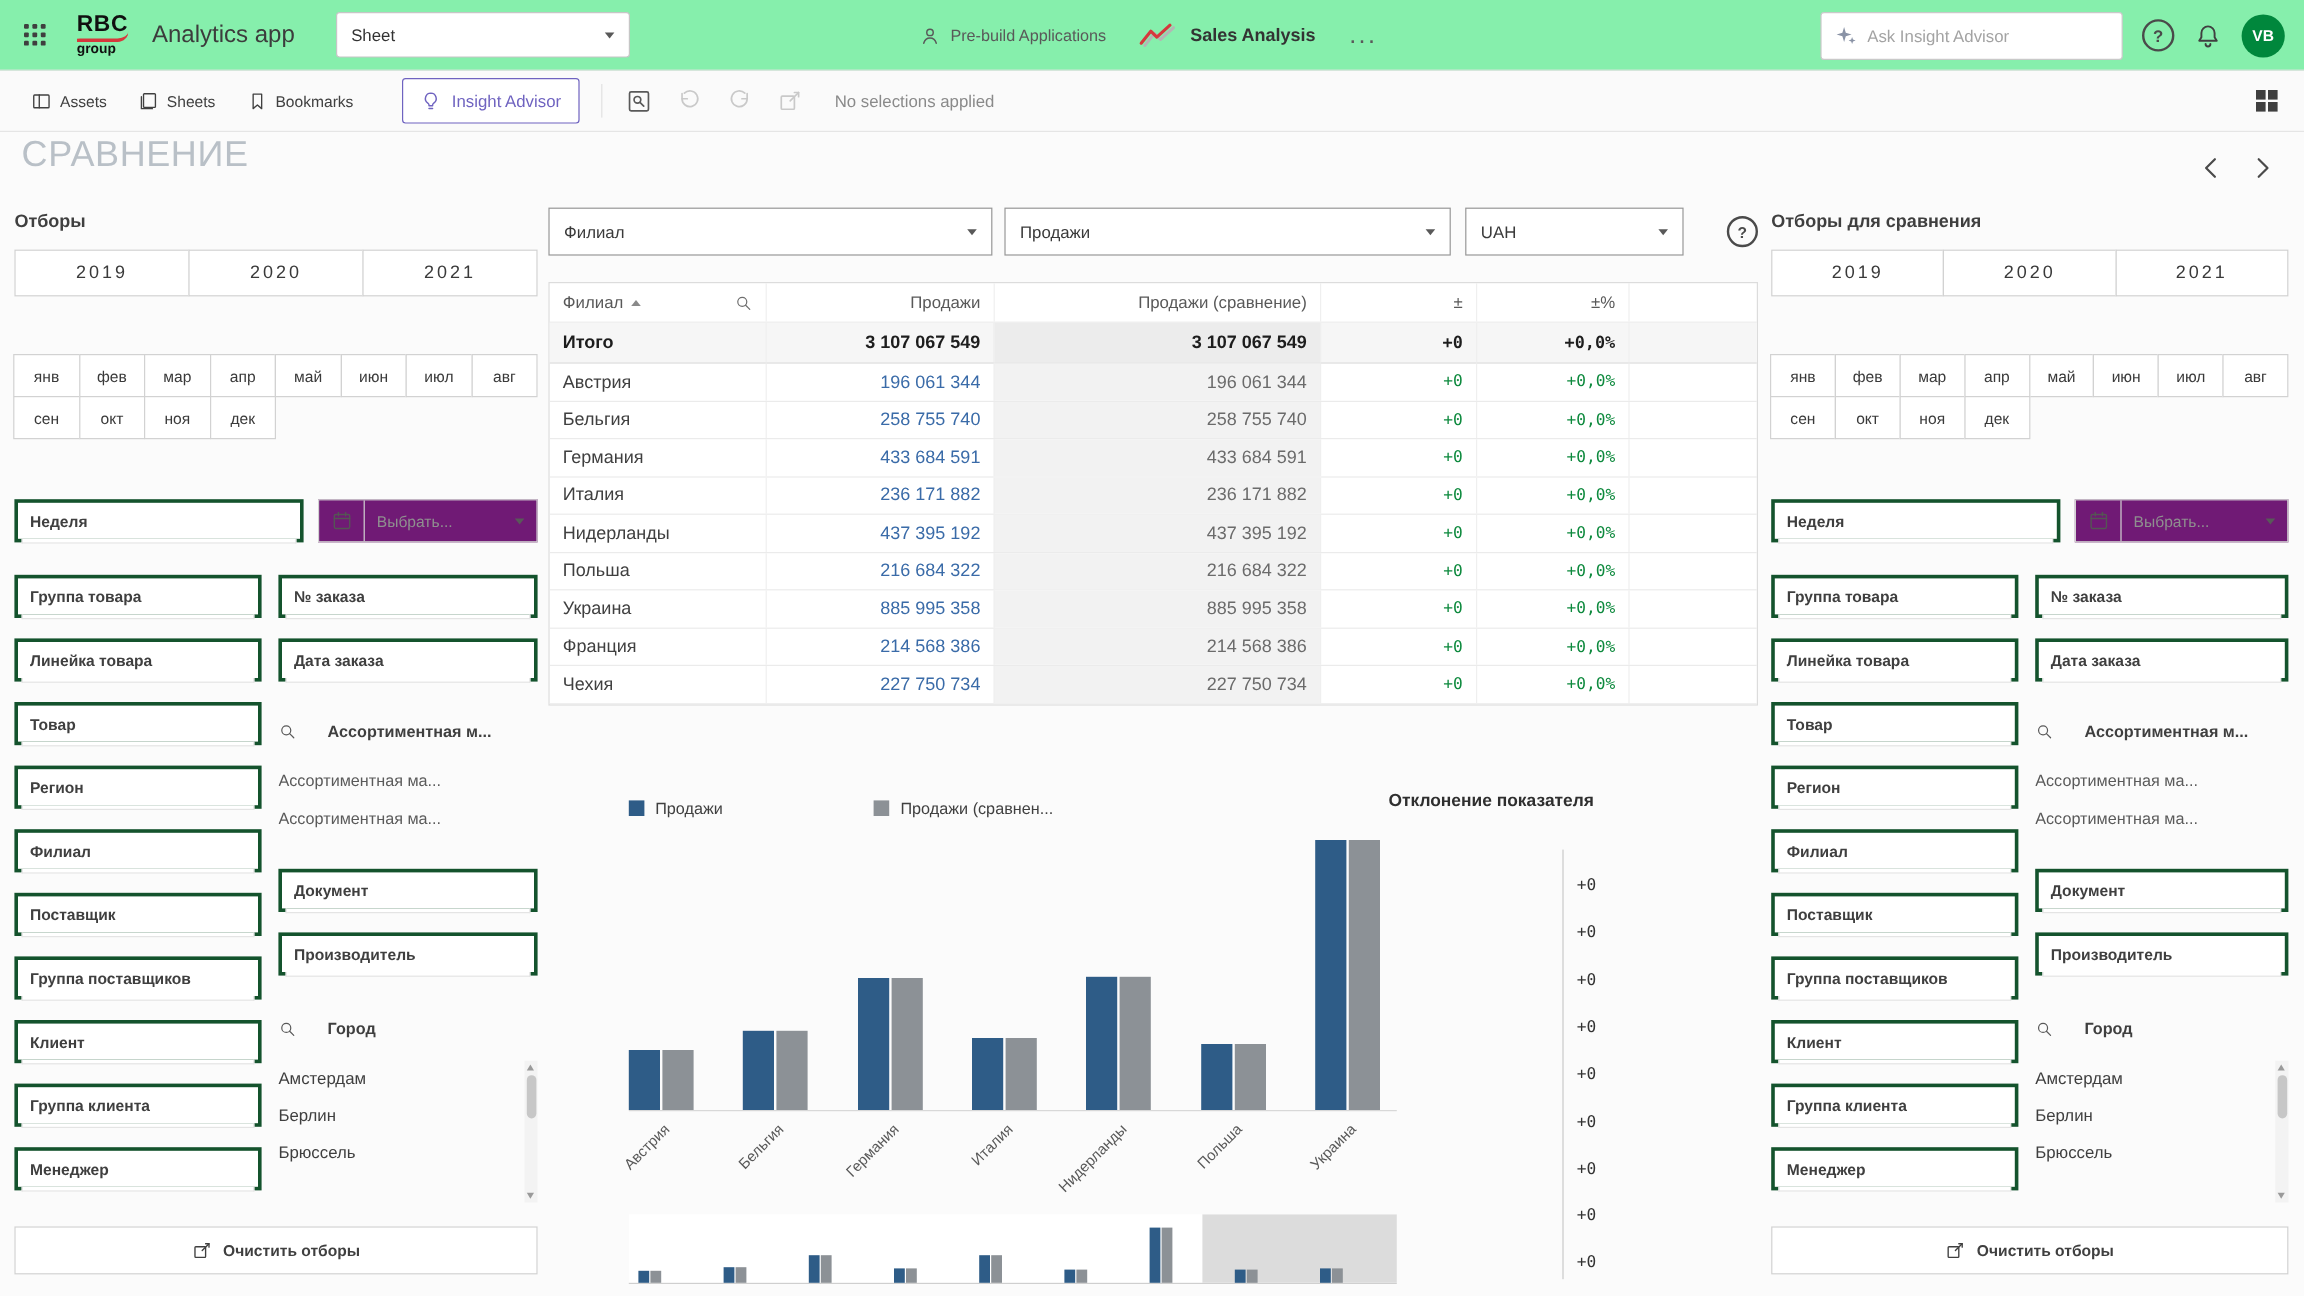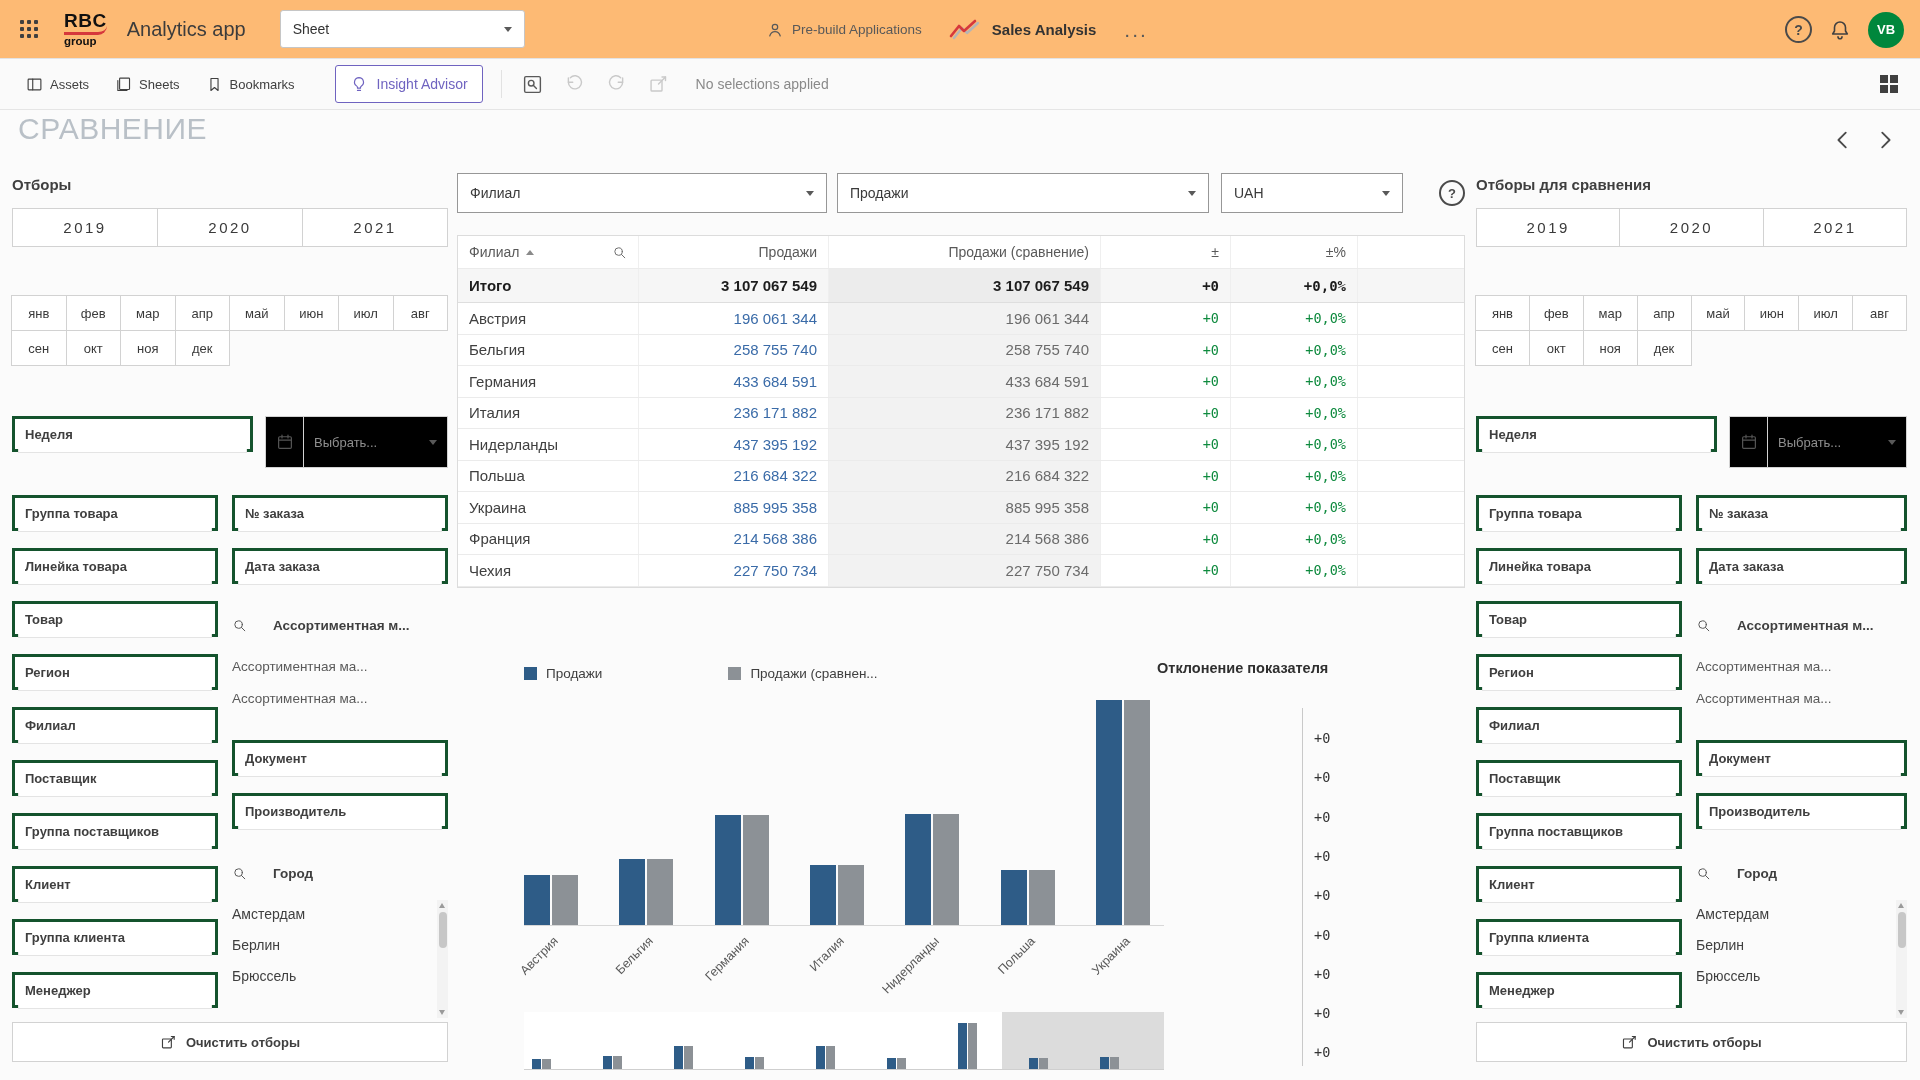--- a/index.html
+++ b/index.html
@@ -2,21 +2,21 @@
 <html><head>
 <meta charset="utf-8">
 <style>
 *{box-sizing:border-box;margin:0;padding:0}
 html,body{width:1920px;height:1080px;overflow:hidden}
 body{font-family:"Liberation Sans","DejaVu Sans",sans-serif;background:#fbfbfb;color:#404040;position:relative;font-size:14px}
 svg{display:block}
 .ic{stroke:currentColor;fill:none;stroke-width:1.6;stroke-linecap:round;stroke-linejoin:round}
 
 
-.topbar{position:absolute;top:0;left:0;right:0;height:59px;background:#fdba74;border-bottom:1px solid #e3e3e3;display:flex;align-items:center;z-index:10}
+.topbar{position:absolute;top:0;left:0;right:0;height:59px;background:#86efac;border-bottom:1px solid #e3e3e3;display:flex;align-items:center;z-index:10}
 .grid9{display:grid;grid-template-columns:repeat(3,4px);grid-auto-rows:4px;gap:3px;margin-left:20px;cursor:pointer}
 .grid9 b{background:#3f3f3f;border-radius:1px}
 .logo{margin-left:26px;line-height:1}
 .logo .l1{font-size:19px;font-weight:800;color:#101010;letter-spacing:.5px;padding-bottom:2px;border-bottom:3px solid #d6383c;border-bottom-right-radius:9px;display:inline-block}
 .logo .l2{font-size:11.5px;font-weight:800;color:#101010;margin-top:1px}
 .app-title{margin-left:20px;font-size:20px;color:#3c3c3c}
 .sheet-dd{margin-left:34px;width:245px;height:38px;border:1px solid #c6c6c6;border-radius:3px;background:#fff;display:flex;align-items:center;padding:0 12px;font-size:14px;color:#333;cursor:pointer}
 .caret{width:0;height:0;border-left:4.5px solid transparent;border-right:4.5px solid transparent;border-top:5.5px solid #595959;margin-left:auto}
 .tb-center{position:absolute;left:766px;top:0;height:59px;display:flex;align-items:center}
 .prebuild{display:flex;align-items:center;gap:8px;color:#595959;font-size:13.5px;cursor:pointer}
@@ -55,21 +55,21 @@
 .fp-title{font-size:15px;font-weight:bold;color:#3f3f3f}
 .years{display:flex;margin-top:15px}
 .year-btn{flex:1;height:39px;background:#fff;border:1px solid #d2d2d2;margin-left:-1px;display:flex;align-items:center;justify-content:center;font-size:15px;letter-spacing:2.5px;color:#3a3a3a;cursor:pointer}
 .year-btn:first-child{margin-left:0}
 .months{display:grid;grid-template-columns:repeat(8,1fr);margin-top:49px}
 .month-btn{height:36px;background:#fff;border:1px solid #d2d2d2;margin:-1px 0 0 -1px;display:flex;align-items:center;justify-content:center;font-size:13px;color:#3a3a3a;cursor:pointer}
 .week-row{margin-top:50px;display:flex;gap:12px}
 .fbox{height:36px;background:#fff;border:3px solid #14532d;display:flex;align-items:center;padding:0 10px;font-size:13px;font-weight:bold;color:#3f3f3f;position:relative;cursor:pointer}
 .fbox::after{content:"";position:absolute;left:3px;right:3px;bottom:-4px;height:3px;border:1px solid #e4e4e4;border-top:none;background:#fff}
 .week{flex:0 0 241px}
-.datepick{flex:1;height:52px;background:#000000;border:1px solid #d2d2d2;display:flex;align-items:center;cursor:pointer}
+.datepick{flex:1;height:36px;background:#701a75;border:1px solid #d2d2d2;display:flex;align-items:center;cursor:pointer}
 .calbox{width:38px;height:100%;border-right:1px solid #d2d2d2;display:flex;align-items:center;justify-content:center;color:#555}
 .datepick .ph{color:#8f8f8f;font-size:13px;flex:1;padding-left:10px}
 .datepick .caret{margin-right:10px}
 .fields{margin-top:27px;display:flex;gap:14px}
 .colA{flex:0 0 206px}
 .colB{flex:1;min-width:0}
 .colA .fbox,.colB .fbox{margin-bottom:17px}
 .fbox.gap-lg{margin-bottom:30px}
 .fbox.gap-lg2{margin-bottom:33px}
 .lb-head{display:flex;align-items:center;gap:26px;font-size:13.5px;font-weight:bold;color:#3f3f3f;height:22px;margin-bottom:14px;cursor:pointer;white-space:nowrap;overflow:hidden}
@@ -171,20 +171,27 @@
       <svg width="34" height="24" viewBox="0 0 34 24">
         <polyline points="6,20 14,10 19,15 30,5" fill="none" stroke="#b5b5b5" stroke-width="2.4" stroke-linecap="round" stroke-linejoin="round"></polyline>
         <polyline points="3,18 11,8 16,13 27,3" fill="none" stroke="#d6383c" stroke-width="2.6" stroke-linecap="round" stroke-linejoin="round"></polyline>
       </svg>
       <span class="name">Sales Analysis</span>
     </div>
     <div class="more">...</div>
   </div>
 
   <div class="tb-right">
+    <div class="askbox">
+      <svg width="20" height="20" viewBox="0 0 24 24">
+        <path d="M10.5 3l1.7 5.8L18 10.5l-5.8 1.7L10.5 18l-1.7-5.8L3 10.5l5.8-1.7z" fill="#8a93a6"></path>
+        <path d="M18.5 13l.9 2.6 2.6.9-2.6.9-.9 2.6-.9-2.6-2.6-.9 2.6-.9z" fill="#8a93a6"></path>
+      </svg>
+      <input type="text" placeholder="Ask Insight Advisor" style="">
+    </div>
     <div class="qmark">?</div>
     <svg class="ic" width="24" height="24" viewBox="0 0 24 24" style="color:#404040">
       <path d="M12 4a5.5 5.5 0 0 0-5.5 5.5V13l-1.8 3h14.6l-1.8-3V9.5A5.5 5.5 0 0 0 12 4Z"></path>
       <path d="M10 18.7a2 2 0 0 0 4 0"></path>
     </svg>
     <div class="avatar">VB</div>
   </div>
 </header>
 
 <div class="toolbar">

